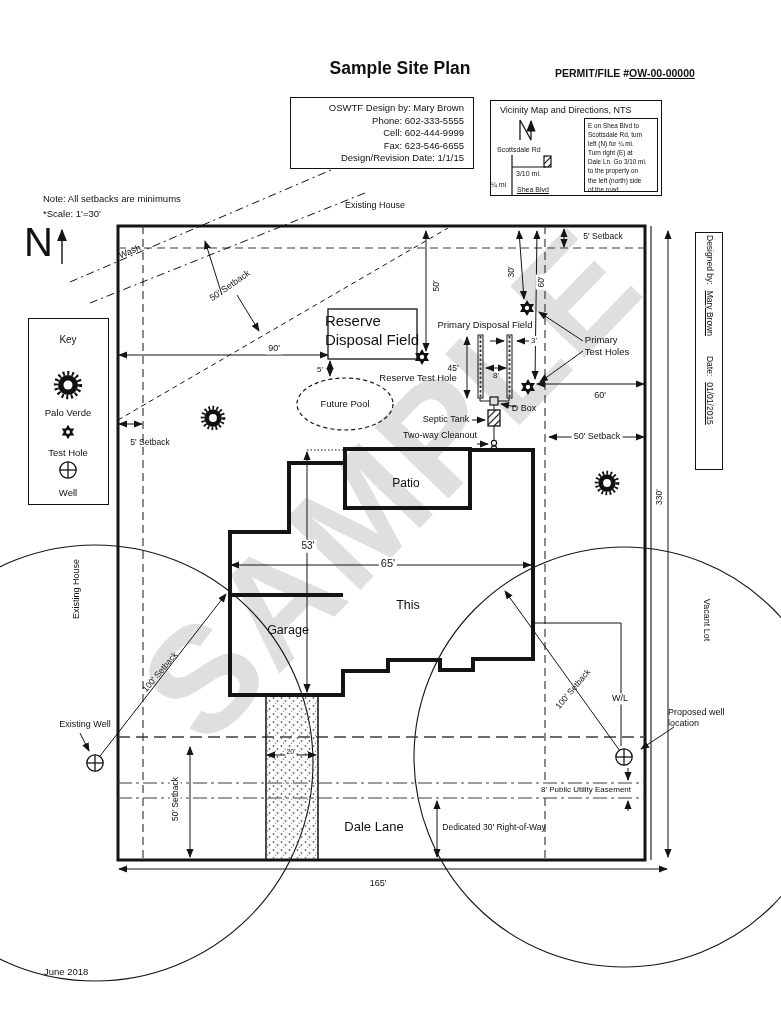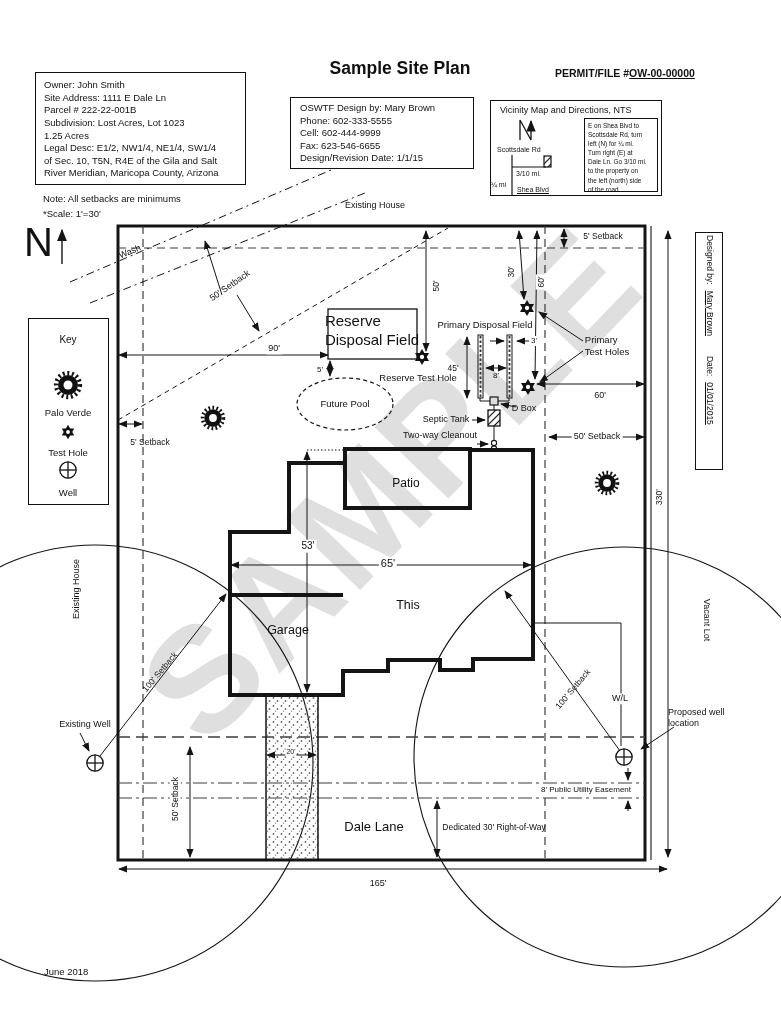--- a/index.html
+++ b/index.html
@@ -164,33 +164,25 @@
     <use href="#palo" x="594" y="470" width="26" height="26"></use>
     <use href="#palo" x="53" y="370" width="30" height="30"></use>
     <use href="#well" x="85" y="753" width="20" height="20"></use>
     <use href="#well" x="614" y="747" width="20" height="20"></use>
     <use href="#well" x="58" y="460" width="20" height="20"></use>
   </svg>
 
   <div class="title">Sample Site Plan</div>
   <div class="permit"><span>PERMIT/FILE #</span><span class="u">OW-00-00000</span></div>
 
-  <div class="box" style="left:35px;top:72px;width:211px;height:113px;padding:6px 8px;font-size:9.5px;line-height:1.33;white-space:pre-line;">Owner: John Smith
-Site Address: 1111 E Dale Ln
-Parcel # 222-22-001B
-Subdivision: Lost Acres, Lot 1023
-1.25 Acres
-Legal Desc: E1/2, NW1/4, NE1/4, SW1/4
-of Sec. 10, T5N, R4E of the Gila and Salt
-River Meridian, Maricopa County, Arizona</div>
 
   <div class="lbl" style="left:43px;top:191px;font-size:9.5px;line-height:1.6;">Note: All setbacks are minimums
 *Scale: 1'=30'</div>
 
-  <div class="box" style="left:290px;top:97px;width:184px;height:72px;padding:4px 9px;font-size:9.5px;line-height:1.32;white-space:pre-line;">OSWTF Design by: Mary Brown
+  <div class="box" style="left:290px;top:97px;width:184px;height:72px;padding:4px 9px;font-size:9.5px;line-height:1.32;white-space:pre-line;text-align:right;">OSWTF Design by: Mary Brown
 Phone:  602-333-5555
 Cell:      602-444-9999
 Fax:      623-546-6655
 Design/Revision Date: 1/1/15</div>
 
   <div class="box" style="left:490px;top:100px;width:172px;height:96px;background:transparent;"></div>
   <div class="lbl" style="left:500px;top:105px;font-size:9px;">Vicinity Map and Directions, NTS</div>
   <div class="lbl" style="left:497px;top:146px;font-size:7px;">Scottsdale Rd</div>
   <div class="lbl" style="left:516px;top:170px;font-size:7px;">3/10 mi.</div>
   <div class="lbl" style="left:491px;top:181px;font-size:7px;">¼ mi</div>

